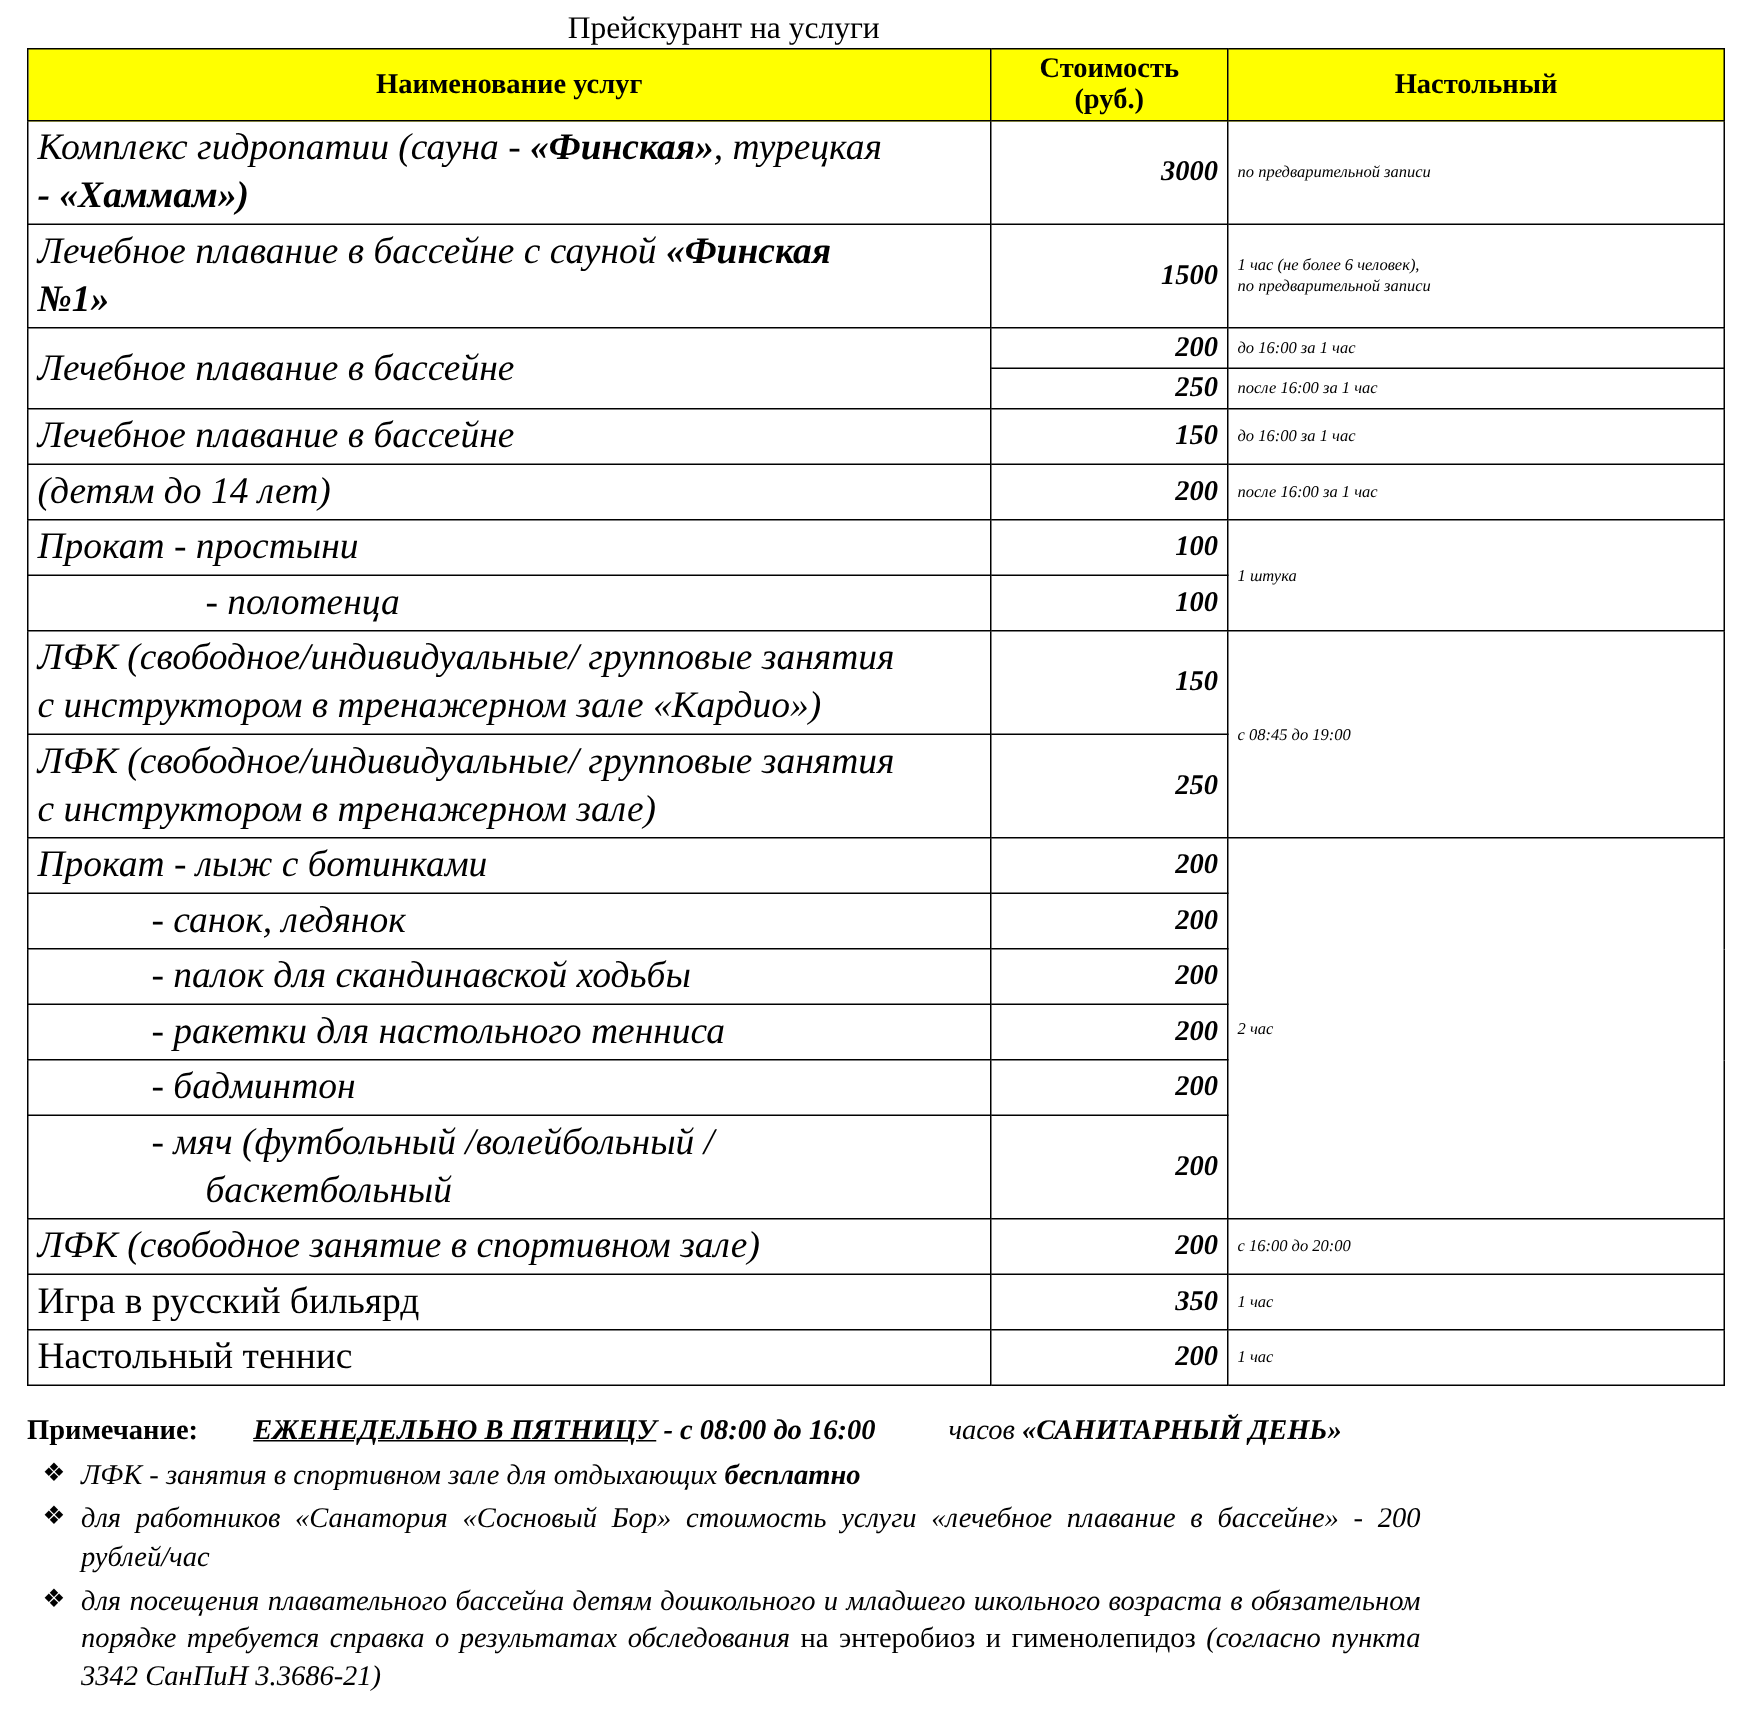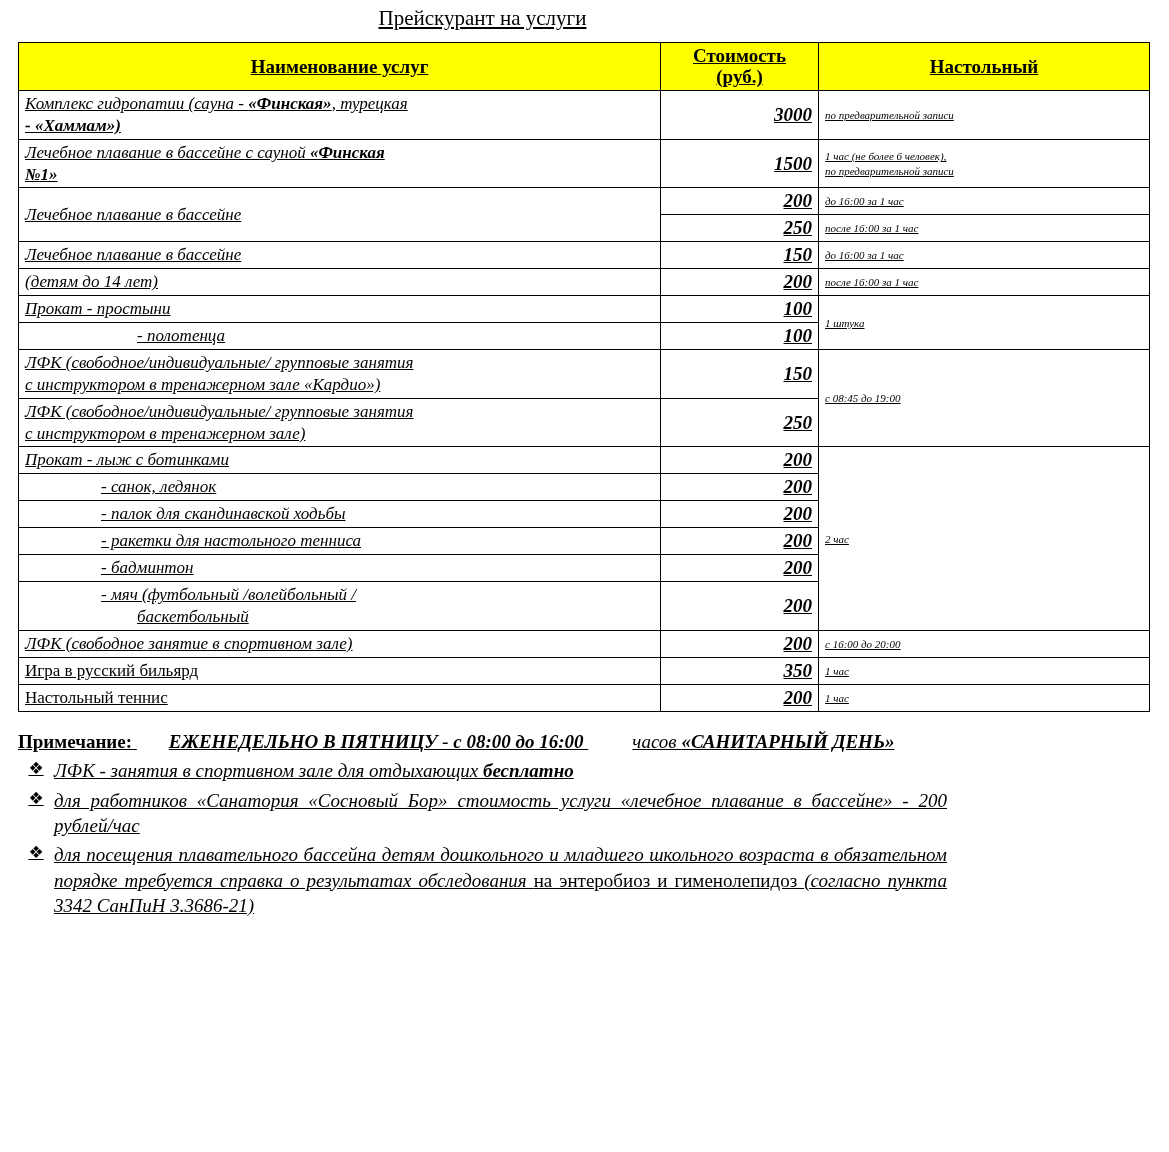--- a/index.html
+++ b/index.html
@@ -10,36 +10,34 @@
   body {
     width: 1169px;
     min-height: 1152px;
     font-family: "Liberation Serif", serif;
     color: #000000;
   }
   .page {
     width: 965px;
     box-sizing: border-box;
     padding: 6px 18px 10px 18px;
-    text-decoration: underline;
   }
   .doc-title {
     text-align: center;
     font-size: 21px;
     line-height: 1.22;
     font-family: "Liberation Serif", serif;
   }
   .doc-title .line1 { display: block; }
   .doc-title .line2 { display: block; }
 
   table.price {
     width: 1131px;
     border-collapse: collapse;
     table-layout: fixed;
-    margin-top: 10px;
     font-family: "Liberation Serif", serif;
   }
   table.price td, table.price th {
     border: 1px solid #000000;
     padding: 2px 6px;
     vertical-align: middle;
   }
   thead th {
     background: #ffff00;
     font-weight: bold;
@@ -47,21 +45,21 @@
     text-align: center;
     padding: 8px 4px;
     line-height: 1.15;
   }
   .col-name { width: 642px; }
   .col-price { width: 158px; }
   .col-note { width: 331px; }
 
   td.name {
     font-style: italic;
-    font-size: 17px;
+    font-size: 25px;
     line-height: 1.28;
     text-align: left;
   }
   td.name.upright {
     font-style: normal;
   }
   td.price {
     font-style: italic;
     font-weight: bold;
     font-size: 19px;

